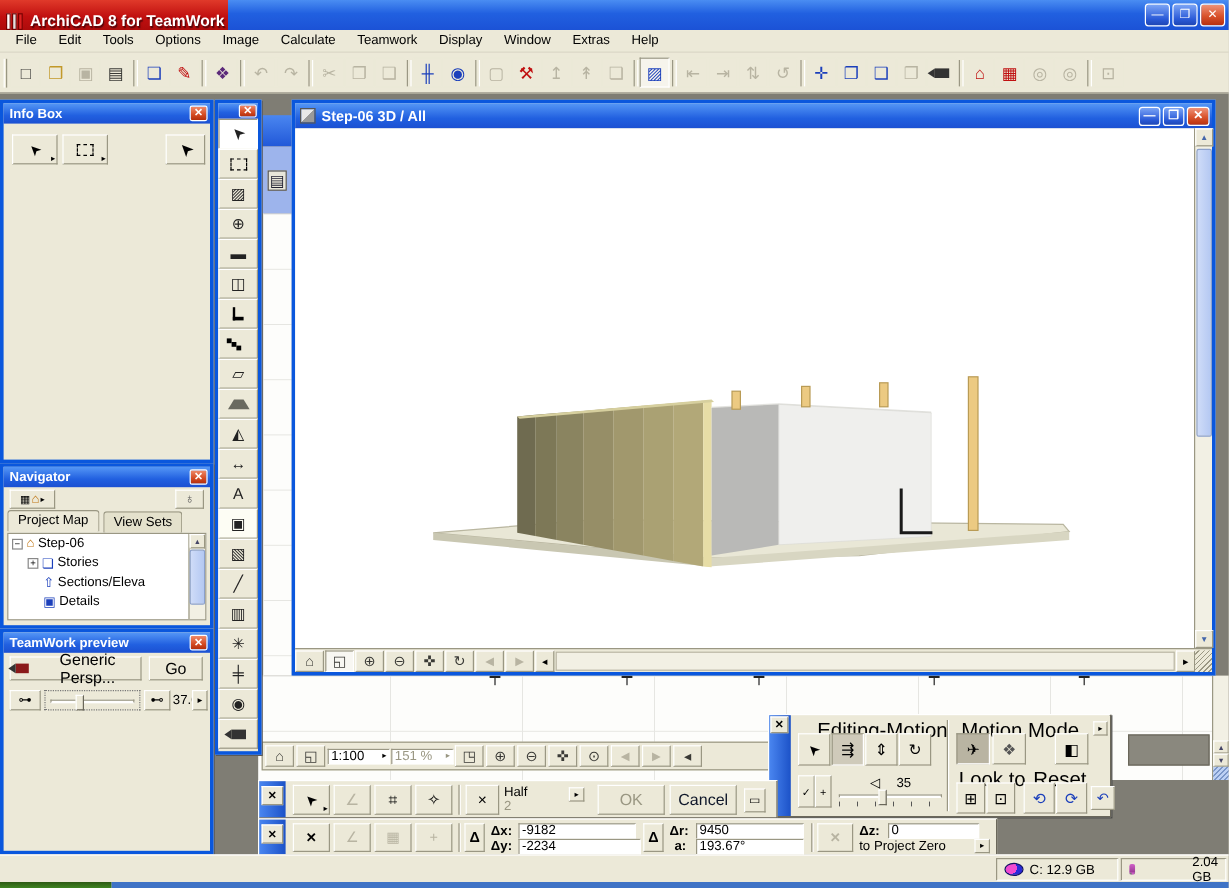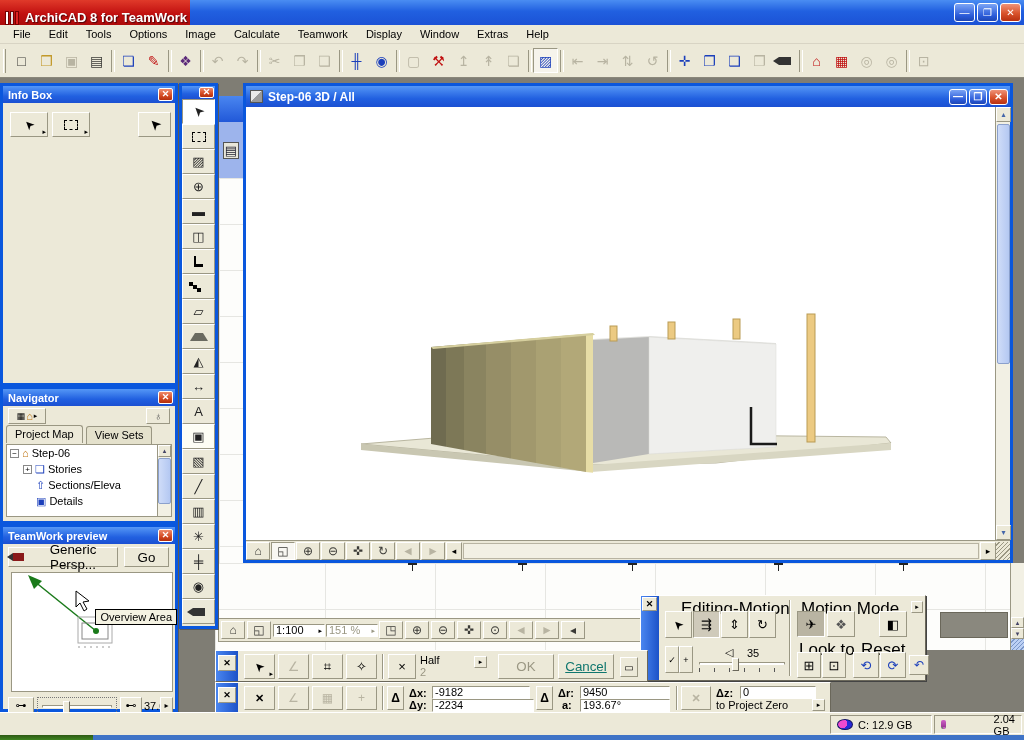--- a/index.html
+++ b/index.html
@@ -607,34 +607,20 @@
   </div>
   <div style="position:relative;height:26px;">
     <button class="btn3d" style="position:absolute;left:5px;top:3px;width:110px;height:20px;justify-content:flex-start;gap:5px;padding-left:4px;">
       <span class="g-camera" style="background:#8a1a1a;"></span>
       <span>Generic Persp...</span>
     </button>
     <button class="btn3d" style="position:absolute;right:6px;top:3px;width:45px;height:20px;">
       <span>Go</span>
     </button>
   </div>
-  <div style="position:relative;margin:2px 8px 0 8px;width:162px;height:120px;background:#fff;border:1px solid #9a9783;">
-    <svg width="160" height="118" viewBox="0 0 160 118">
-      <line x1="84" y1="58" x2="22" y2="8" stroke="#1a7a1a" stroke-width="1.5"></line>
-      <polygon points="16,2 30,8 22,16" fill="#1a7a1a"></polygon>
-      <circle cx="84" cy="58" r="3" fill="#1a7a1a"></circle>
-      <rect x="66" y="44" width="34" height="26" fill="none" stroke="#aaa"></rect>
-      <rect x="70" y="50" width="26" height="16" fill="none" stroke="#888"></rect>
-      <line x1="66" y1="74" x2="100" y2="74" stroke="#999" stroke-dasharray="2,4"></line>
-      <polygon points="64,18 64,34 68,30 72,38 75,36 71,29 77,28" fill="#fff" stroke="#000" stroke-width="1"></polygon>
-    </svg>
-    <div class="tooltip" style="right:-5px;top:36px;">
-      <span>Overview Area</span>
-    </div>
-  </div>
   <div style="position:relative;height:26px;margin-top:3px;">
     <button class="btn3d" style="position:absolute;left:5px;top:2px;width:26px;height:17px;">
         <span style="font-size:11px;">⊶</span>
       </button>
     <div style="position:absolute;left:34px;top:2px;width:80px;height:17px;border:1px dotted #777;padding:7px 4px 0 4px;">
       <div class="slider-track">
           <div class="slider-handle" style="left:30%;"></div>
         </div>
     </div>
     <button class="btn3d" style="position:absolute;left:117px;top:2px;width:22px;height:17px;">
@@ -739,21 +725,21 @@
   <div class="abs" style="left:204px;top:3px;width:58px;">
     <div>Half</div>
     <div style="color:#9a9783;">2</div>
   </div>
   <button class="btn3d abs" style="left:258px;top:5px;width:13px;height:12px;font-size:7px;">
       <span>▸</span>
     </button>
   <button class="btn3d abs" style="left:282px;top:3px;width:56px;height:25px;color:#9a9783;">
       <span>OK</span>
     </button>
-  <button class="btn3d abs" style="left:342px;top:3px;width:56px;height:25px;color:#0f766e;text-decoration:underline;">
+  <button class="btn3d abs" style="left:342px;top:3px;width:56px;height:25px;color:#0f172a;">
       <span>Cancel</span>
     </button>
   <button class="btn3d abs" style="left:404px;top:6px;width:18px;height:20px;">
       <span style="font-size:10px;">▭</span>
     </button>
 </div>
 
 <div id="coordbox" class="abs">
   <div class="bluebar" style="width:22px;">
     <button class="btn3d xbtn" style="width:18px;height:16px;top:4px;left:2px;">

